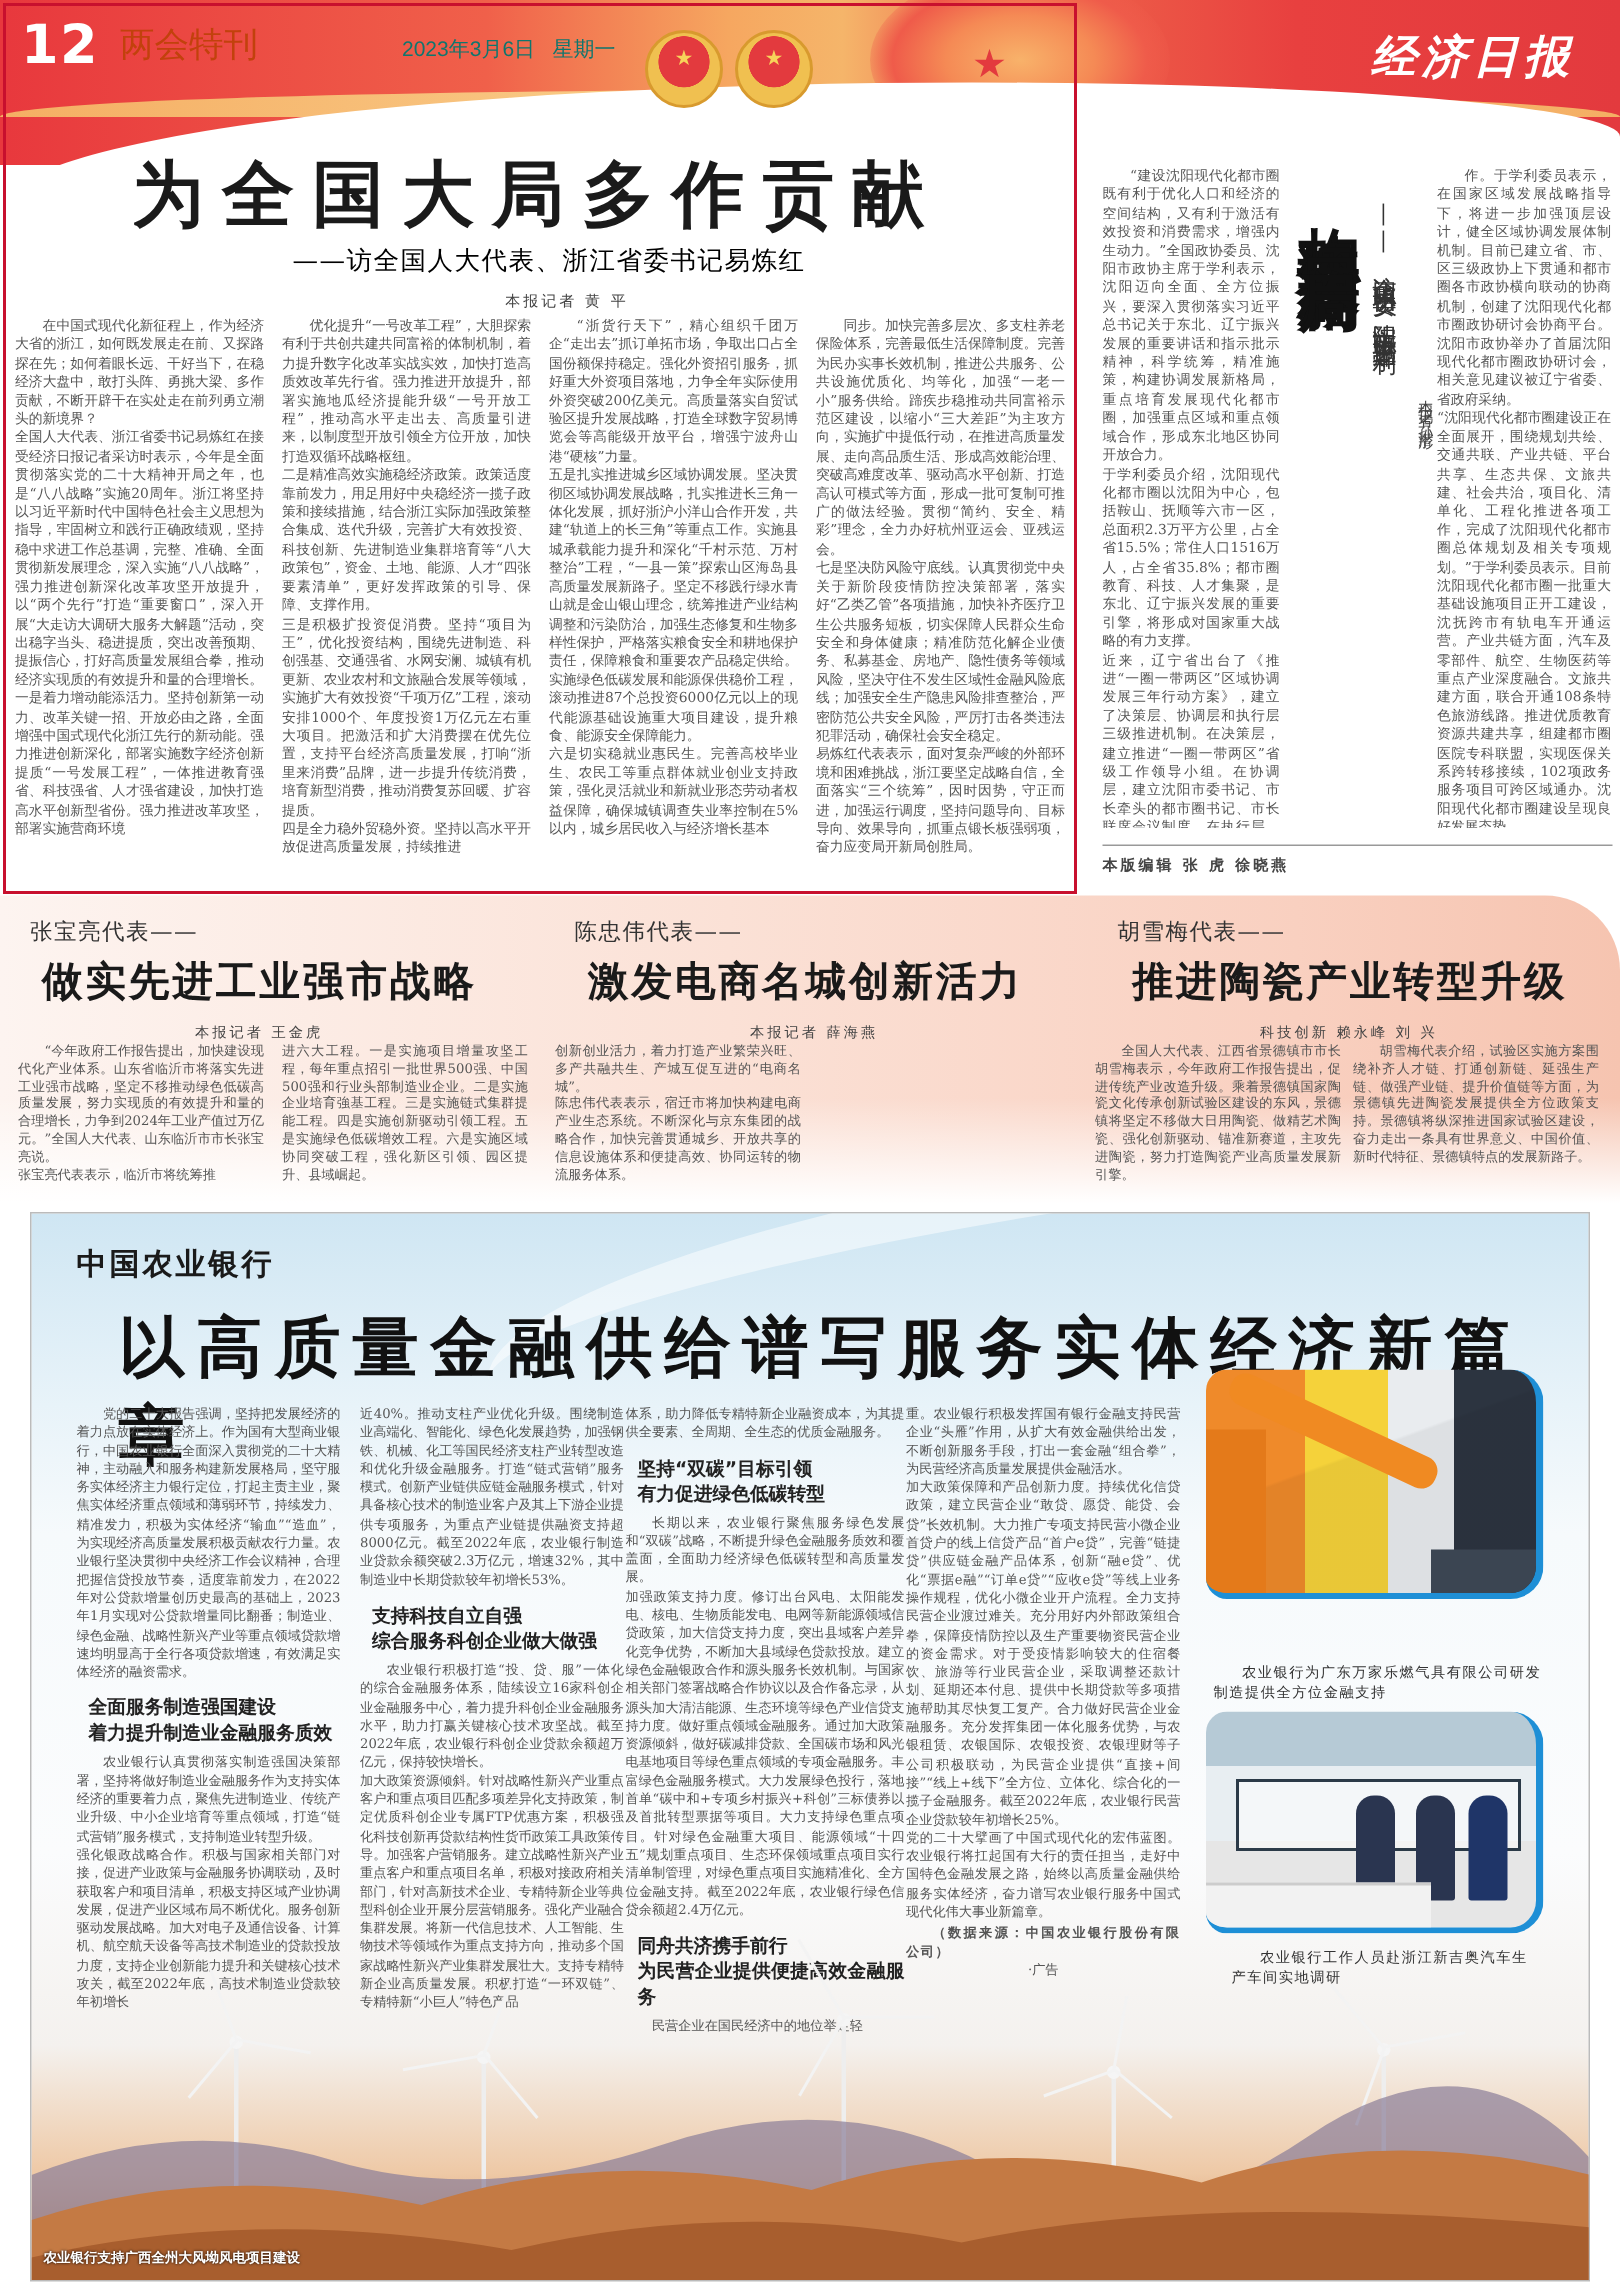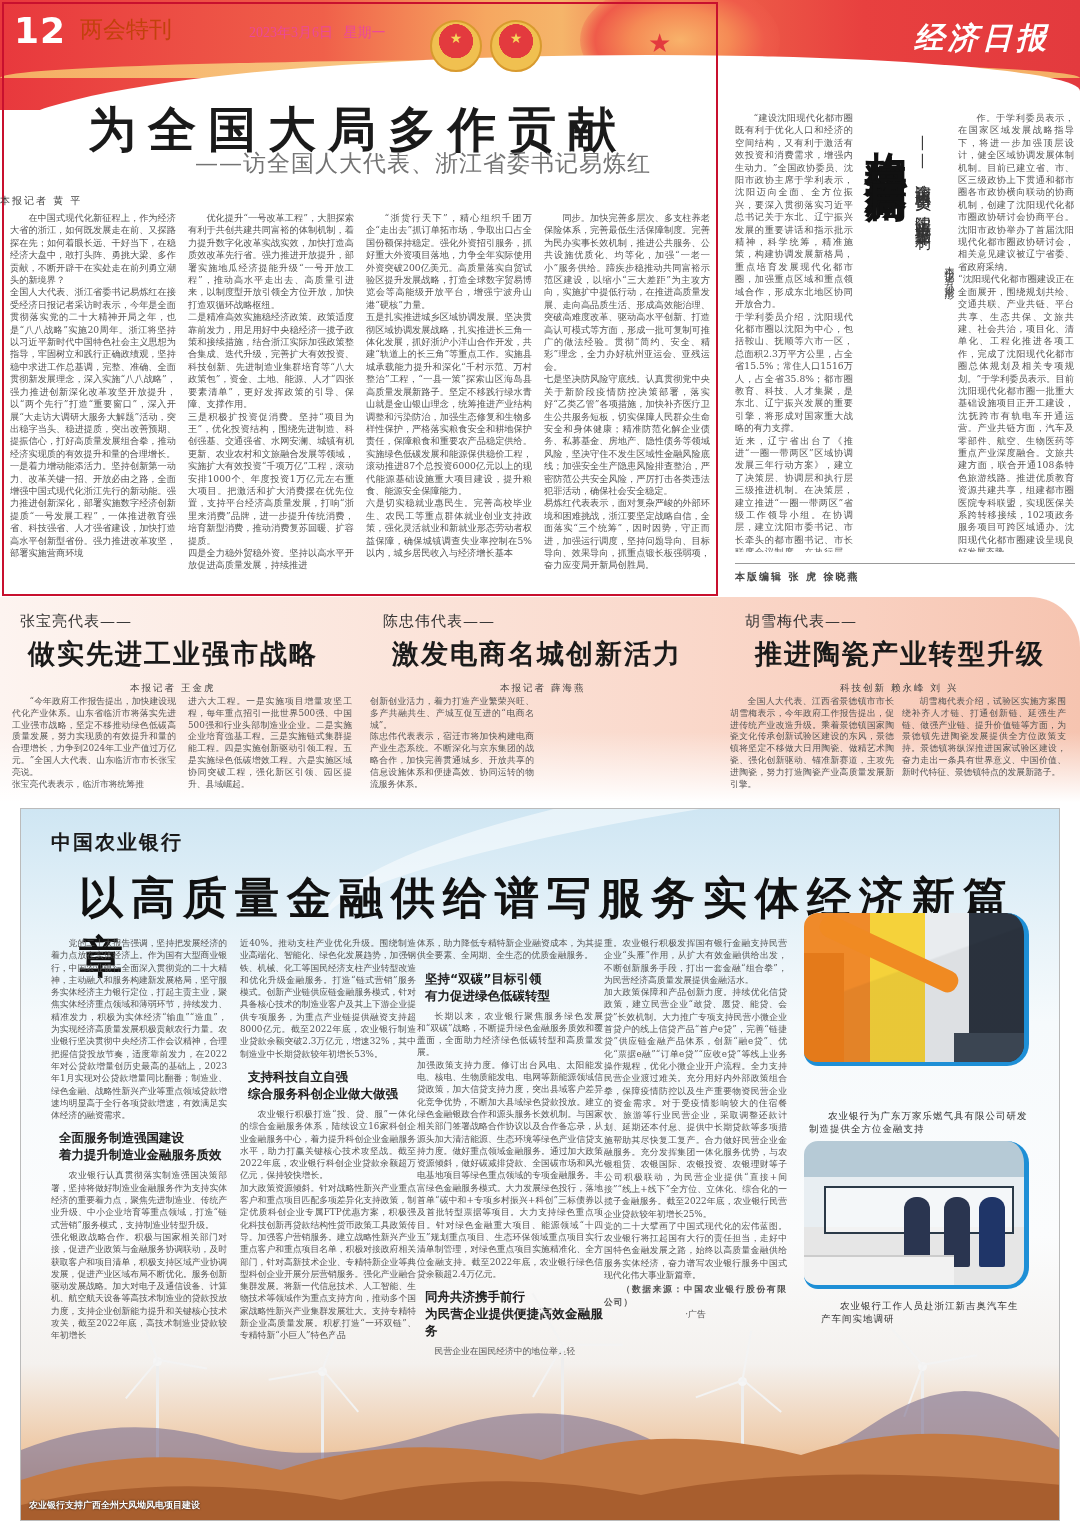--- a/index.html
+++ b/index.html
@@ -10,30 +10,30 @@
 #banner{position:absolute;left:0;top:0;width:1080px;height:110px;overflow:hidden}
 #banner .wave{position:absolute;left:0;top:0;width:1080px;height:110px;
  background:linear-gradient(90deg,#e8383d 0%,#f0604a 30%,#f6a760 45%,#f5b56a 52%,#ef6a4c 62%,#e8403f 80%,#e33a3e 100%)}
 #banner .wave2{position:absolute;left:0;top:55px;width:1080px;height:120px;background:#fff;border-radius:60% 40% 0 0/70% 30% 0 0}
 #banner .ribbon{position:absolute;left:0;top:60px;width:1080px;height:18px;background:linear-gradient(90deg,#f7c36a,#fbe09a,#f7c36a);opacity:.85;border-radius:50%/100% 100% 0 0}
 .sunburst{position:absolute;left:580px;top:-20px;width:200px;height:120px;border-radius:50%;
  background:radial-gradient(ellipse at center,#f8b26a 0%,#f58a55 35%,#ef5b4a 60%,rgba(239,91,74,0) 75%)}
 .sunstar{position:absolute;left:648px;top:30px;color:#e33a3e;font-size:26px;line-height:1}
 .page-num{position:absolute;left:14px;top:10px;color:#fff;font-weight:bold;font-size:36px;font-family:"DejaVu Sans","Liberation Sans",sans-serif;letter-spacing:1px}
 .section-name{position:absolute;left:80px;top:14px;color:#c2410c;font-weight:normal;font-size:23px}
-.issue-date{position:absolute;left:249px;top:24px;color:#ec4899;font-size:14px;font-family:Liberation Serif, serif}
+.issue-date{position:absolute;left:268px;top:24px;color:#0f766e;font-size:14px;font-family:Liberation Sans, sans-serif}
 .emblem{position:absolute;top:20px;width:52px;height:52px;border-radius:50%;background:radial-gradient(circle at 50% 40%,#e33a3e 0 45%,#f0c050 46% 100%);border:2px solid #d89a2e}
 .emblem .st{position:absolute;left:50%;top:8px;transform:translateX(-50%);color:#f7d35a;font-size:14px}
 .masthead{position:absolute;right:30px;top:18px;color:#fff;font-size:30px;font-style:italic;font-weight:bold;letter-spacing:4px}
 
 
 #main-box{position:absolute;left:2px;top:2px;width:716px;height:594px;border:2px solid #c8102e}
 .headline{position:absolute;left:0;width:716px;text-align:center;top:98px;font-size:48px;font-weight:bold;letter-spacing:12px;color:#1a1a1a;font-family:"DejaVu Sans","Liberation Sans",sans-serif}
-.subhead{position:absolute;left:195px;top:148px;font-size:23px;color:#737373;letter-spacing:1px}
-.byline{position:absolute;left:0;width:756px;top:194px;font-size:10px;color:#444;letter-spacing:2px}
+.subhead{position:absolute;left:195px;top:162px;font-size:17px;color:#000000;letter-spacing:1px}
+.byline{position:absolute;left:0;width:756px;text-align:center;top:194px;font-size:10px;color:#444;letter-spacing:2px}
 
 .cols{position:absolute;display:flex}
 .col{font-size:9.2px;line-height:12.4px;color:#555;text-align:justify;overflow:hidden}
 .col p{text-indent:2em}
 
 
 .vtitle{position:absolute;left:860px;top:118px;width:50px;font-size:42px;font-weight:bold;line-height:48px;color:#111;font-family:"DejaVu Sans","Liberation Sans",sans-serif;writing-mode:vertical-rl;letter-spacing:4px}
 .vsub{position:absolute;left:912px;top:135px;font-size:16px;color:#333;writing-mode:vertical-rl;letter-spacing:2px}
 .vbyline{position:absolute;left:942px;top:258px;font-size:10px;color:#444;writing-mode:vertical-rl;letter-spacing:3px}
 .editors-line{position:absolute;left:735px;top:563px;width:340px;height:1px;background:#999}

